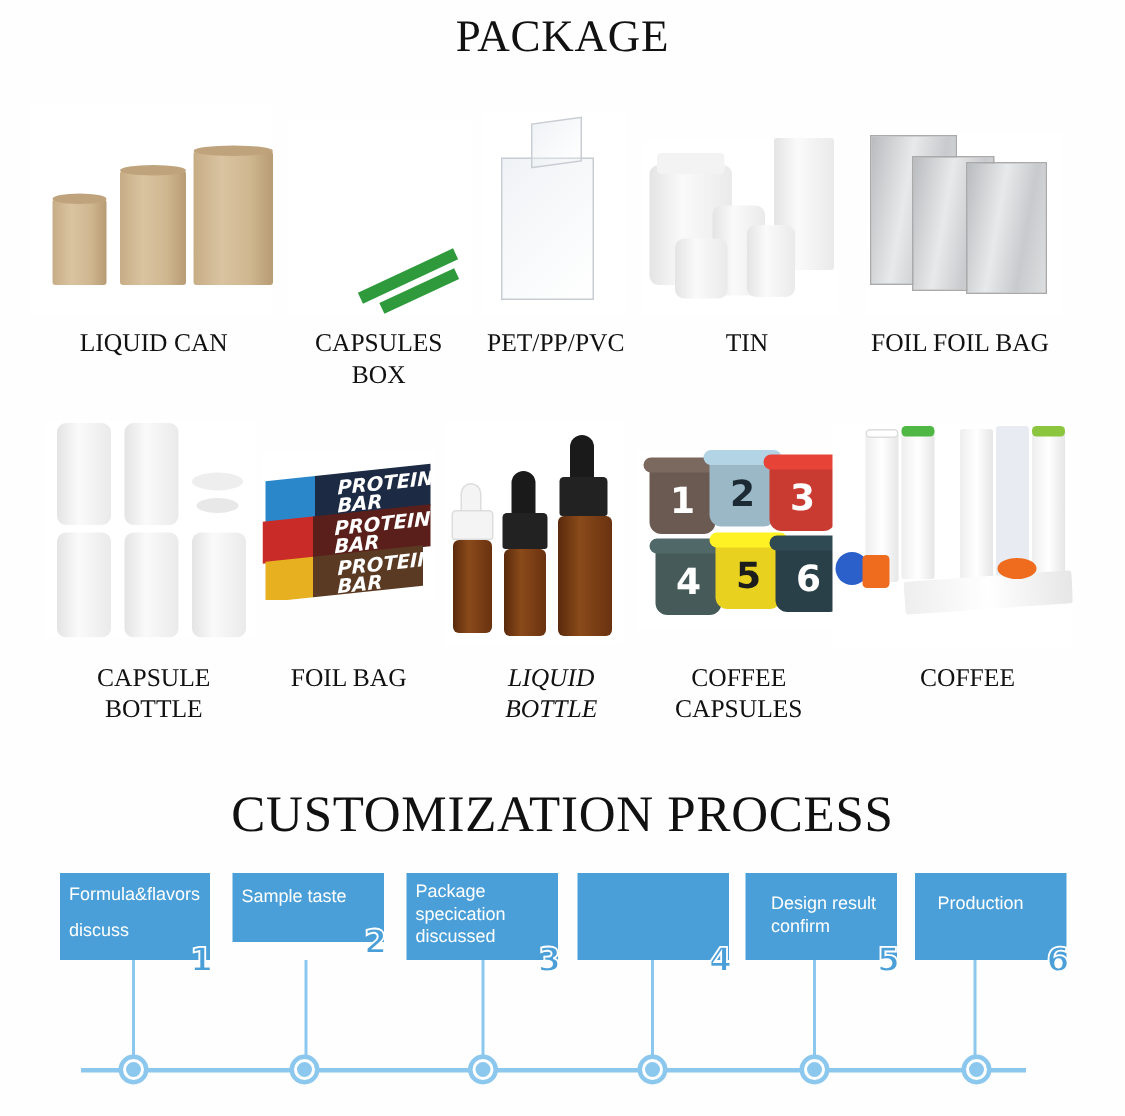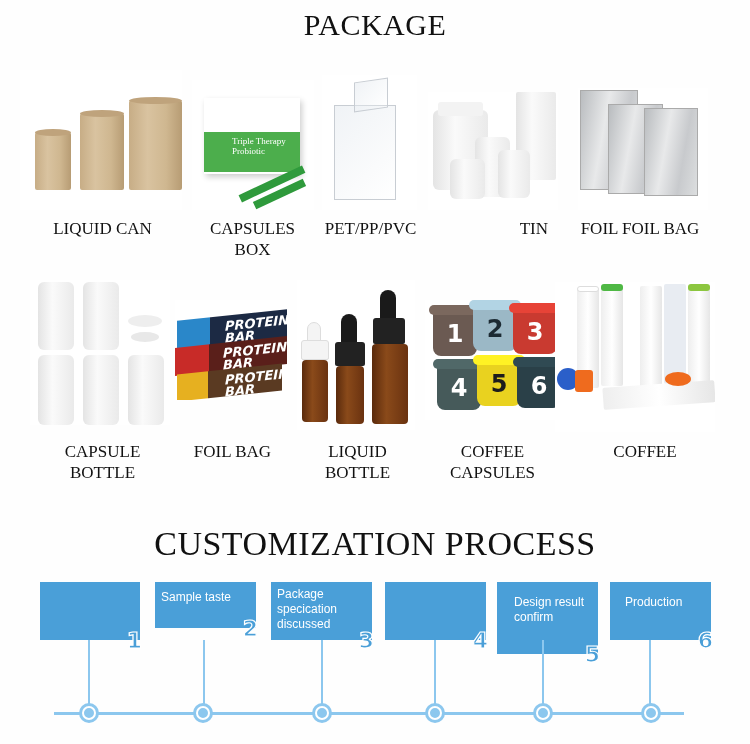--- a/index.html
+++ b/index.html
@@ -52,46 +52,41 @@
 <div id="pkg-title" class="title">PACKAGE</div>
 
 <div class="img" style="left:20px;top:70px;width:162px;height:140px;">
   <div class="can" style="left:15px;top:62px;width:36px;height:58px;"></div>
   <div class="can" style="left:60px;top:43px;width:44px;height:77px;"></div>
   <div class="can" style="left:109px;top:30px;width:53px;height:90px;"></div>
 </div>
 <div class="label" style="left:30px;top:218px;width:145px;">LIQUID CAN</div>
 
 <div class="img" style="left:192px;top:80px;width:122px;height:130px;">
-  <div class="cbox" style="left:12px;top:18px;width:96px;height:76px;">
-    <div class="band" style="top:34px;height:40px;"></div>
-    <div style="position:absolute;left:28px;top:38px;font-size:9px;color:#fff;line-height:10px;white-space:pre-line;">Triple Therapy
-Probiotic</div>
-  </div>
   <div class="strip" style="left:45px;top:100px;width:70px;height:8px;"></div>
   <div class="strip" style="left:60px;top:110px;width:55px;height:8px;"></div>
 </div>
 <div class="label" style="left:190px;top:218px;width:125px;">CAPSULES
 BOX</div>
 
 <div class="img" style="left:322px;top:75px;width:95px;height:135px;">
   <div class="clear" style="left:12px;top:30px;width:62px;height:95px;"></div>
   <div class="clear" style="left:32px;top:5px;width:34px;height:30px;transform:skewY(-8deg);"></div>
 </div>
 <div class="label" style="left:318px;top:218px;width:105px;">PET/PP/PVC</div>
 
 <div class="img" style="left:428px;top:92px;width:130px;height:118px;">
   <div class="jar" style="left:5px;top:18px;width:55px;height:80px;"></div>
   <div class="lid" style="left:10px;top:10px;width:45px;height:14px;"></div>
   <div class="jar" style="left:88px;top:0px;width:40px;height:88px;border-radius:2px;"></div>
   <div class="jar" style="left:47px;top:45px;width:35px;height:60px;"></div>
   <div class="jar" style="left:22px;top:67px;width:35px;height:40px;"></div>
   <div class="jar" style="left:70px;top:58px;width:32px;height:48px;"></div>
 </div>
-<div class="label" style="left:448px;top:218px;width:100px;text-align:right;">TIN</div>
+<div class="label" style="left:448px;top:218px;width:100px;">TIN</div>
 
 <div class="img" style="left:578px;top:88px;width:130px;height:122px;">
   <div class="foil" style="left:2px;top:2px;width:58px;height:100px;"></div>
   <div class="foil" style="left:30px;top:16px;width:55px;height:90px;"></div>
   <div class="foil" style="left:66px;top:20px;width:54px;height:88px;"></div>
 </div>
 <div class="label" style="left:565px;top:218px;width:150px;">FOIL FOIL BAG</div>
 
 <div class="img" style="left:30px;top:280px;width:140px;height:145px;">
   <div class="jar" style="left:8px;top:2px;width:36px;height:68px;"></div>
@@ -119,21 +114,21 @@
   <div class="teat" style="left:10px;top:42px;width:14px;height:22px;background:#f4f4f4;border:1px solid #ddd;"></div>
   <div class="cap" style="left:4px;top:60px;width:28px;height:20px;background:#f4f4f4;border:1px solid #ddd;"></div>
   <div class="bottle" style="left:5px;top:80px;width:26px;height:62px;"></div>
   <div class="teat" style="left:44px;top:34px;width:16px;height:30px;background:#1a1a1a;"></div>
   <div class="cap" style="left:38px;top:62px;width:30px;height:24px;background:#222;"></div>
   <div class="bottle" style="left:39px;top:86px;width:28px;height:58px;"></div>
   <div class="teat" style="left:83px;top:10px;width:16px;height:30px;background:#1a1a1a;"></div>
   <div class="cap" style="left:76px;top:38px;width:32px;height:26px;background:#222;"></div>
   <div class="bottle" style="left:75px;top:64px;width:36px;height:80px;"></div>
 </div>
-<div class="label" style="left:305px;top:441px;width:105px;">LIQUID
+<div class="label" style="left:315px;top:441px;width:105px;font-style:italic;">LIQUID
 BOTTLE</div>
 
 <div class="img" style="left:425px;top:300px;width:135px;height:120px;">
   <div class="cup" style="left:8px;top:10px;background:#6b5a52;color:#fff;">1</div>
   <div class="cup" style="left:48px;top:5px;background:#9bb8c6;color:#1c2a33;">2</div>
   <div class="cup" style="left:88px;top:8px;background:#c93a30;color:#fff;">3</div>
   <div class="cup" style="left:12px;top:64px;background:#465a5a;color:#fff;">4</div>
   <div class="cup" style="left:52px;top:60px;background:#e9d21f;color:#1c1c1c;">5</div>
   <div class="cup" style="left:92px;top:62px;background:#2a4048;color:#fff;">6</div>
 </div>
@@ -152,36 +147,39 @@
   <div class="tcap" style="left:2px;top:86px;width:22px;height:22px;border-radius:50%;background:#2b5fc9;"></div>
   <div class="tcap" style="left:20px;top:88px;width:18px;height:22px;background:#ef6b1e;"></div>
   <div class="tube" style="left:48px;top:102px;width:112px;height:22px;transform:rotate(-4deg);"></div>
   <div class="tcap" style="left:110px;top:90px;width:26px;height:14px;border-radius:50%;background:#ef6b1e;"></div>
 </div>
 <div class="label" style="left:595px;top:441px;width:100px;">COFFEE</div>
 
 <div id="proc-title" class="title">CUSTOMIZATION PROCESS</div>
 
 <div class="pbox" style="left:40px;width:100px;height:58px;">
+  <div class="ptext" style="line-height:12px;">Formula&amp;flavors
+
+discuss</div>
   <div class="pnum">1</div>
 </div>
 <div class="pbox" style="left:155px;width:101px;height:46px;">
   <div class="ptext">Sample taste</div>
   <div class="pnum">2</div>
 </div>
 <div class="pbox" style="left:271px;width:101px;height:58px;">
   <div class="ptext" style="top:5px;">Package
 specication
 discussed</div>
   <div class="pnum">3</div>
 </div>
 <div class="pbox" style="left:385px;width:101px;height:58px;">
   <div class="pnum">4</div>
 </div>
-<div class="pbox" style="left:497px;width:101px;height:72px;">
+<div class="pbox" style="left:497px;width:101px;height:58px;">
   <div class="ptext" style="left:17px;top:13px;">Design result
 confirm</div>
   <div class="pnum">5</div>
 </div>
 <div class="pbox" style="left:610px;width:101px;height:58px;">
   <div class="ptext" style="left:15px;top:13px;">Production</div>
   <div class="pnum">6</div>
 </div>
 
 <div class="hline"></div>

